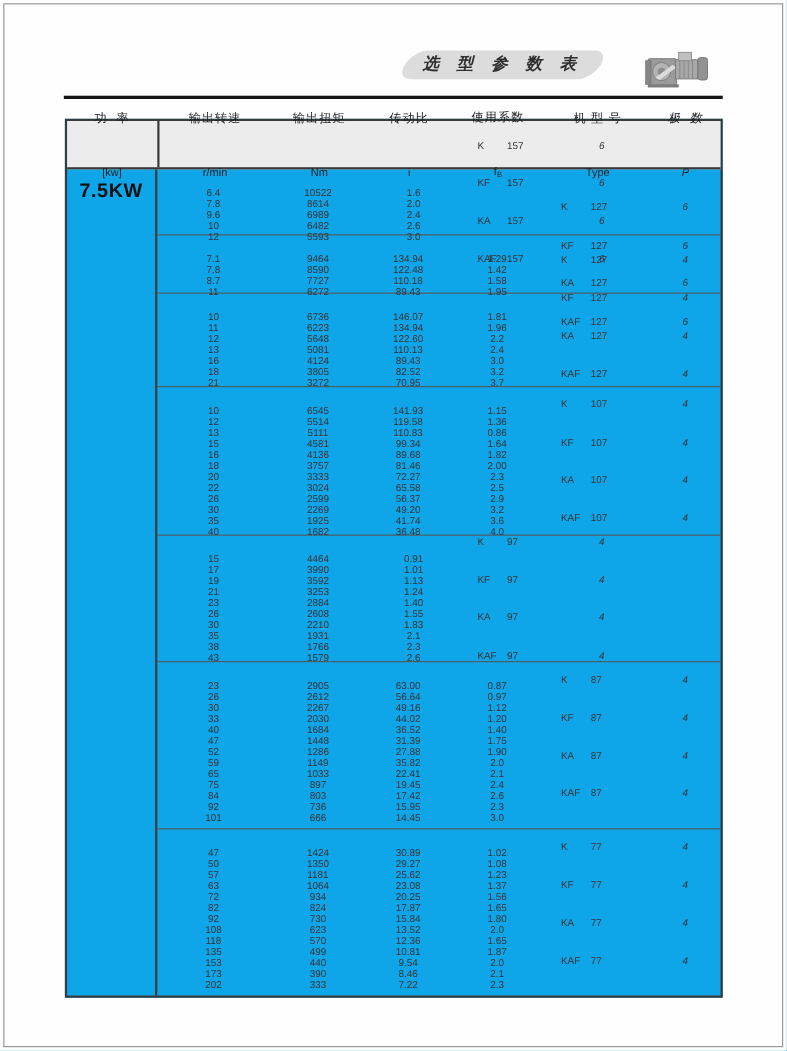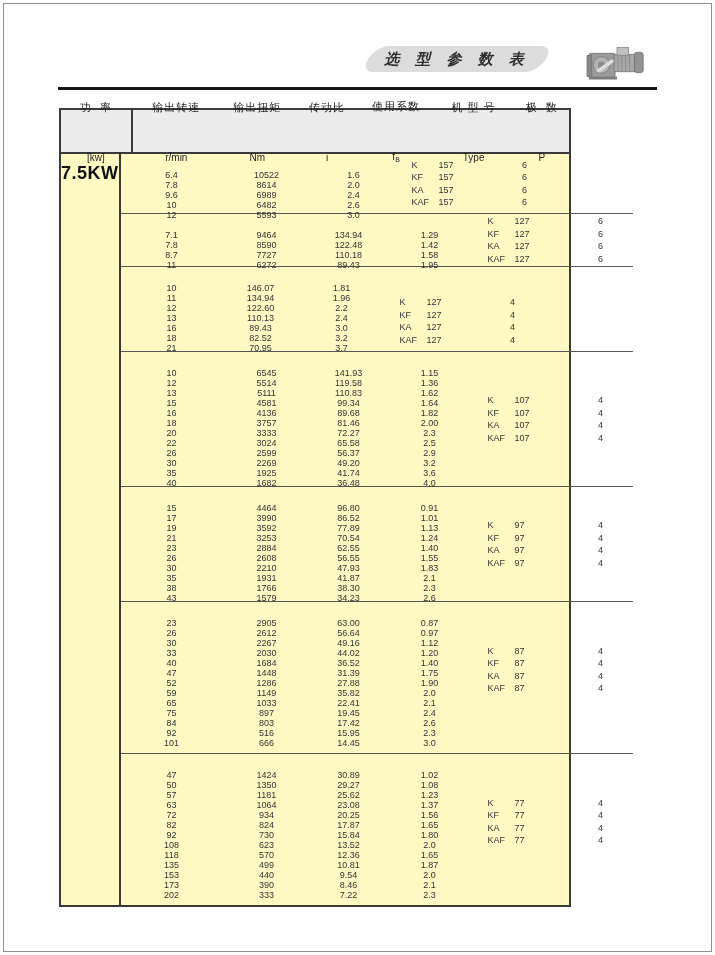--- a/index.html
+++ b/index.html
@@ -10,40 +10,40 @@
 
   
   .title-banner{position:absolute;left:368px;top:46px;width:178px;height:26px;}
   .banner-bg{position:absolute;inset:0;background:#dcdcdc;border-radius:14px;transform:skewX(-32deg);}
   .title-text{position:relative;display:block;text-align:center;line-height:26px;
     font-style:italic;font-size:15px;font-weight:600;letter-spacing:6px;color:#2e2e2e;}
   .gearmotor{position:absolute;left:585px;top:44px;width:64px;height:40px;}
   .title-rule{position:absolute;left:58px;top:87px;width:599px;height:3px;background:#141414;}
 
   
-  .param-table{position:absolute;left:59px;top:108px;width:512px;border:2px solid #3a3a3a;background:#fef9c3;}
+  .param-table{position:absolute;left:59px;top:108px;width:598px;border:2px solid #3a3a3a;background:#0ea5e9;}
   .thead{display:flex;height:44px;background:#ececec;border-bottom:2px solid #3a3a3a;}
   .th{display:flex;flex-direction:column;justify-content:center;align-items:center;gap:3px;}
   .th .zh{font-size:11px;color:#1f1f1f;letter-spacing:1px;white-space:pre;}
   .th .unit{font-size:10px;color:#1f1f1f;margin-top:34px;}
   .sub{font-size:7px;vertical-align:-2px;}
   .power-th{width:84px;border-right:2px solid #3a3a3a;}
   .w-speed{width:102px;}.w-torque{width:88px;}.w-ratio{width:76px;}
-  .w-factor{width:86px;}.w-type{width:96px;}.w-poles{width:64px;}
+  .w-factor{width:86px;}.w-type{width:96px;}.w-poles{width:64px;font-style:italic;}
 
   .tbody{display:flex;}
   .power-col{width:84px;border-right:2px solid #3a3a3a;padding-top:9px;text-align:center;}
   .power-label{font-size:18px;font-weight:bold;color:#111;letter-spacing:0.5px;}
   .data-col{flex:1;display:flex;flex-direction:column;}
 
   .group{display:flex;border-bottom:1.5px solid #565656;}
   .group.last{border-bottom:none;}
   .gcol{display:flex;flex-direction:column;justify-content:space-around;padding:16px 0;}
   .val{text-align:center;font-size:9px;line-height:10px;color:#333;}
-  .type-col,.poles-col{justify-content:center;padding:9px 0;}
+  .type-col,.poles-col{justify-content:center;padding:9px 0;gap:22px;}
   .type-col .trow{font-size:9px;line-height:12.5px;padding-left:15px;color:#333;text-align:left;}
   .trow .prefix{display:inline-block;width:27px;}
   .poles-col .prow{font-size:9px;line-height:12.5px;text-align:center;color:#333;}
   .bottom{justify-content:flex-end;padding-bottom:5px;}
   .high{transform:translateY(-8px);}
 </style>
 </head>
 <body>
 
 <div class="page">
@@ -181,20 +181,29 @@
           </div>
           <div class="group" style="height: 85px;">
             <div class="gcol w-speed">
               <div class="val">10</div>
               <div class="val">11</div>
               <div class="val">12</div>
               <div class="val">13</div>
               <div class="val">16</div>
               <div class="val">18</div>
               <div class="val">21</div>
+            </div>
+            <div class="gcol w-torque">
+              <div class="val">6736</div>
+              <div class="val">6223</div>
+              <div class="val">5648</div>
+              <div class="val">5081</div>
+              <div class="val">4124</div>
+              <div class="val">3805</div>
+              <div class="val">3272</div>
             </div>
             <div class="gcol w-ratio">
               <div class="val">146.07</div>
               <div class="val">134.94</div>
               <div class="val">122.60</div>
               <div class="val">110.13</div>
               <div class="val">89.43</div>
               <div class="val">82.52</div>
               <div class="val">70.95</div>
             </div>
@@ -259,21 +268,21 @@
               <div class="val">72.27</div>
               <div class="val">65.58</div>
               <div class="val">56.37</div>
               <div class="val">49.20</div>
               <div class="val">41.74</div>
               <div class="val">36.48</div>
             </div>
             <div class="gcol w-factor">
               <div class="val">1.15</div>
               <div class="val">1.36</div>
-              <div class="val">1.62</div>
+              <div class="val">0.86</div>
               <div class="val">1.64</div>
               <div class="val">1.82</div>
               <div class="val">2.00</div>
               <div class="val">2.3</div>
               <div class="val">2.5</div>
               <div class="val">2.9</div>
               <div class="val">3.2</div>
               <div class="val">3.6</div>
               <div class="val">4.0</div>
             </div>
@@ -307,32 +316,20 @@
               <div class="val">4464</div>
               <div class="val">3990</div>
               <div class="val">3592</div>
               <div class="val">3253</div>
               <div class="val">2884</div>
               <div class="val">2608</div>
               <div class="val">2210</div>
               <div class="val">1931</div>
               <div class="val">1766</div>
               <div class="val">1579</div>
-            </div>
-            <div class="gcol w-ratio">
-              <div class="val">96.80</div>
-              <div class="val">86.52</div>
-              <div class="val">77.89</div>
-              <div class="val">70.54</div>
-              <div class="val">62.55</div>
-              <div class="val">56.55</div>
-              <div class="val">47.93</div>
-              <div class="val">41.87</div>
-              <div class="val">38.30</div>
-              <div class="val">34.23</div>
             </div>
             <div class="gcol w-factor">
               <div class="val">0.91</div>
               <div class="val">1.01</div>
               <div class="val">1.13</div>
               <div class="val">1.24</div>
               <div class="val">1.40</div>
               <div class="val">1.55</div>
               <div class="val">1.83</div>
               <div class="val">2.1</div>
@@ -373,21 +370,21 @@
               <div class="val">2612</div>
               <div class="val">2267</div>
               <div class="val">2030</div>
               <div class="val">1684</div>
               <div class="val">1448</div>
               <div class="val">1286</div>
               <div class="val">1149</div>
               <div class="val">1033</div>
               <div class="val">897</div>
               <div class="val">803</div>
-              <div class="val">516</div>
+              <div class="val">736</div>
               <div class="val">666</div>
             </div>
             <div class="gcol w-ratio">
               <div class="val">63.00</div>
               <div class="val">56.64</div>
               <div class="val">49.16</div>
               <div class="val">44.02</div>
               <div class="val">36.52</div>
               <div class="val">31.39</div>
               <div class="val">27.88</div>

